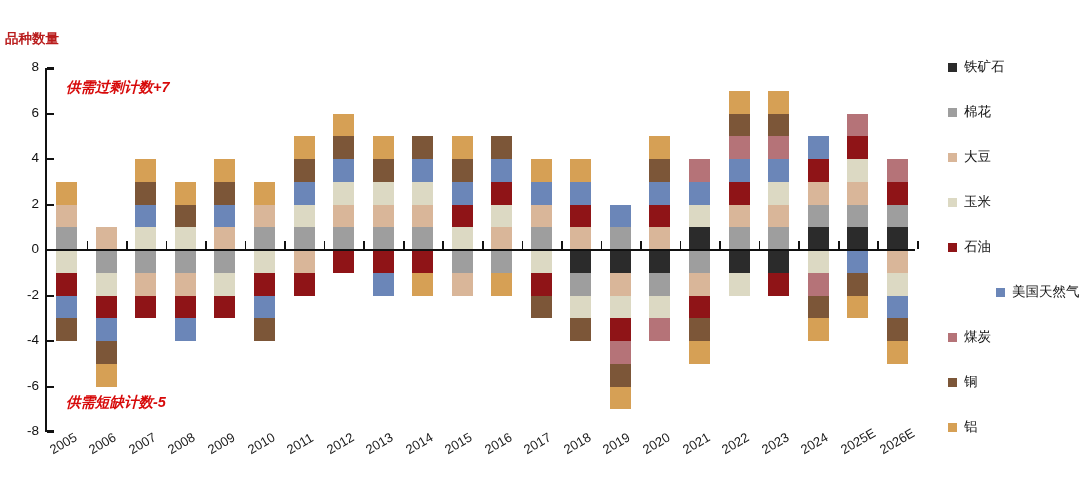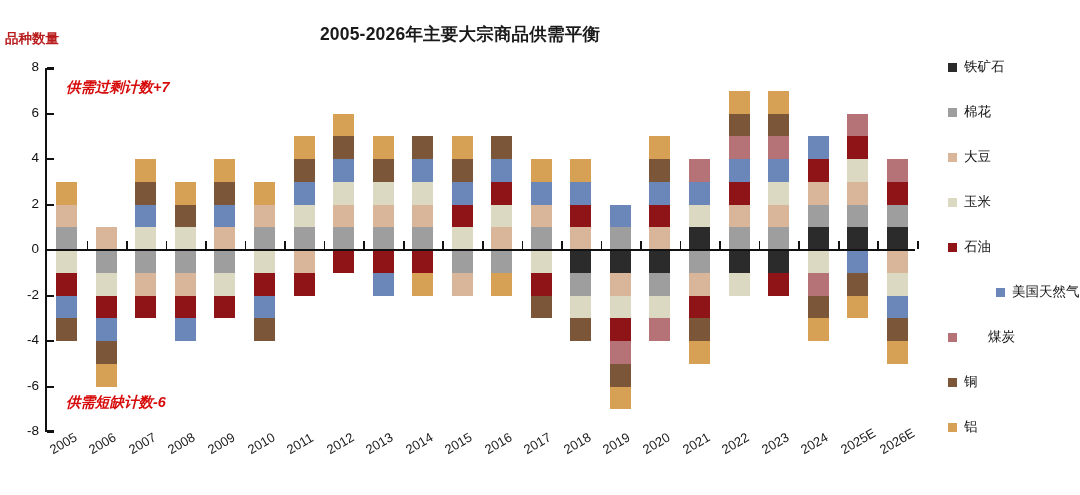--- a/index.html
+++ b/index.html
@@ -177,21 +177,20 @@
     font-size: 13.5px;
     color: #141414;
     white-space: nowrap;
   }
 </style>
 </head>
 <body>
 
 <div id="root">
 
-  <div id="chart-title">2005-2026年主要大宗商品供需平衡</div>
 
   <div id="ylabel">品种数量</div>
 
   <div id="plot">
     <div id="yaxis-spine"></div>
     <div class="spine-cap" id="spine-cap-top"></div>
     <div class="spine-cap" id="spine-cap-bottom"></div>
     <div id="ytick-marks">
         <div class="ytick" style="top: -1px;"></div>
         <div class="ytick" style="top: 44.5px;"></div>
@@ -477,21 +476,21 @@
       <div class="xlabel" style="left: 594.955px;">2020</div>
       <div class="xlabel" style="left: 634.5px;">2021</div>
       <div class="xlabel" style="left: 674.045px;">2022</div>
       <div class="xlabel" style="left: 713.591px;">2023</div>
       <div class="xlabel" style="left: 753.136px;">2024</div>
       <div class="xlabel" style="left: 792.682px;">2025E</div>
       <div class="xlabel" style="left: 832.227px;">2026E</div>
     </div>
 
   <div class="annot" id="annot-surplus">供需过剩计数+7</div>
-  <div class="annot" id="annot-deficit">供需短缺计数-6</div>
+  <div class="annot" id="annot-deficit">供需短缺计数-5</div>
 
   <div id="legend">
       <div class="legend-item" style="top: 0px;">
         <span class="legend-swatch" style="background: rgb(43, 43, 43);"></span>
         <span class="legend-label">铁矿石</span>
       </div>
       <div class="legend-item" style="top: 45px;">
         <span class="legend-swatch" style="background: rgb(158, 158, 158);"></span>
         <span class="legend-label">棉花</span>
       </div>
@@ -504,21 +503,21 @@
         <span class="legend-label">玉米</span>
       </div>
       <div class="legend-item" style="top: 180px;">
         <span class="legend-swatch" style="background: rgb(143, 20, 23);"></span>
         <span class="legend-label">石油</span>
       </div>
       <div class="legend-item" style="top: 225px; padding-left: 48px;">
         <span class="legend-swatch" style="background: rgb(107, 134, 184);"></span>
         <span class="legend-label">美国天然气</span>
       </div>
-      <div class="legend-item" style="top: 270px; gap: 24px;">
+      <div class="legend-item" style="top: 270px;">
         <span class="legend-swatch" style="background: rgb(181, 115, 120);"></span>
         <span class="legend-label">煤炭</span>
       </div>
       <div class="legend-item" style="top: 315px;">
         <span class="legend-swatch" style="background: rgb(124, 86, 56);"></span>
         <span class="legend-label">铜</span>
       </div>
       <div class="legend-item" style="top: 360px;">
         <span class="legend-swatch" style="background: rgb(214, 160, 85);"></span>
         <span class="legend-label">铝</span>

